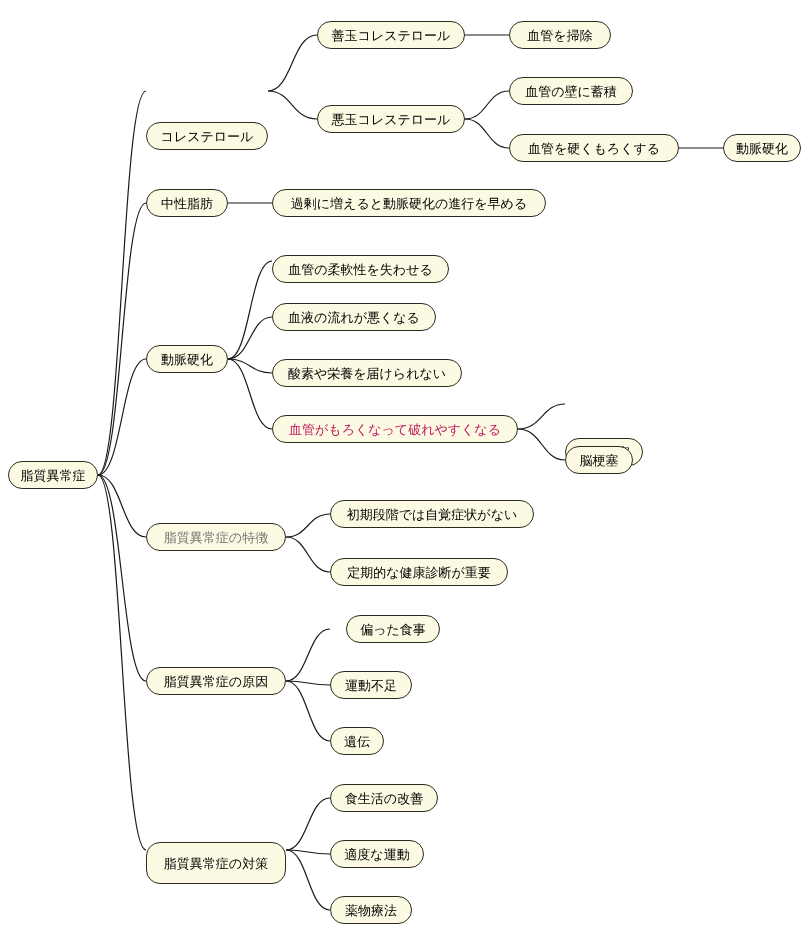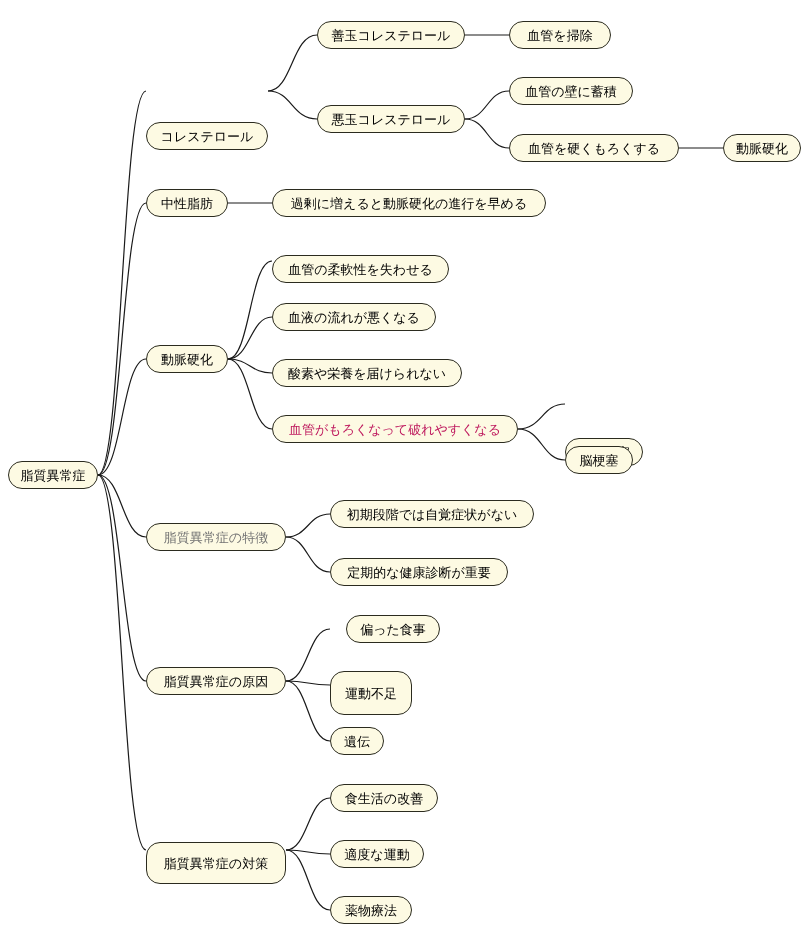--- a/index.html
+++ b/index.html
@@ -97,19 +97,19 @@
     <div class="node-box" style="left: 272px; top: 303px; width: 164px; height: 28px; background: rgb(253, 250, 227); border-color: rgb(43, 43, 31); color: rgb(0, 0, 0);">血液の流れが悪くなる</div>
     <div class="node-box" style="left: 272px; top: 359px; width: 190px; height: 28px; background: rgb(253, 250, 227); border-color: rgb(43, 43, 31); color: rgb(0, 0, 0);">酸素や栄養を届けられない</div>
     <div class="node-box" style="left: 272px; top: 415px; width: 246px; height: 28px; background: rgb(253, 250, 227); border-color: rgb(43, 43, 31); color: #be185d;">血管がもろくなって破れやすくなる</div>
     <div class="node-box" style="left: 565px; top: 390px; width: 78px; height: 28px; background: rgb(253, 250, 227); border-color: rgb(43, 43, 31); color: rgb(0, 0, 0); margin-top: 48px;">心筋梗塞</div>
     <div class="node-box" style="left: 565px; top: 446px; width: 68px; height: 28px; background: rgb(253, 250, 227); border-color: rgb(43, 43, 31); color: rgb(0, 0, 0);">脳梗塞</div>
     <div class="node-box" style="left: 146px; top: 523px; width: 140px; height: 28px; background: rgb(253, 250, 227); border-color: rgb(43, 43, 31); color: #737373;">脂質異常症の特徴</div>
     <div class="node-box" style="left: 330px; top: 500px; width: 204px; height: 28px; background: rgb(253, 250, 227); border-color: rgb(43, 43, 31); color: rgb(0, 0, 0);">初期段階では自覚症状がない</div>
     <div class="node-box" style="left: 330px; top: 558px; width: 178px; height: 28px; background: rgb(253, 250, 227); border-color: rgb(43, 43, 31); color: rgb(0, 0, 0);">定期的な健康診断が重要</div>
     <div class="node-box" style="left: 146px; top: 667px; width: 140px; height: 28px; background: rgb(253, 250, 227); border-color: rgb(43, 43, 31); color: rgb(0, 0, 0);">脂質異常症の原因</div>
     <div class="node-box" style="left: 330px; top: 615px; width: 94px; height: 28px; background: rgb(253, 250, 227); border-color: rgb(43, 43, 31); color: rgb(0, 0, 0); margin-left: 16px;">偏った食事</div>
-    <div class="node-box" style="left: 330px; top: 671px; width: 82px; height: 44px; background: rgb(253, 250, 227); border-color: rgb(43, 43, 31); color: rgb(0, 0, 0);">運動不足</div>
+    <div class="node-box" style="left: 330px; top: 671px; width: 82px; height: 28px; background: rgb(253, 250, 227); border-color: rgb(43, 43, 31); color: rgb(0, 0, 0);">運動不足</div>
     <div class="node-box" style="left: 330px; top: 727px; width: 54px; height: 28px; background: rgb(253, 250, 227); border-color: rgb(43, 43, 31); color: rgb(0, 0, 0);">遺伝</div>
     <div class="node-box" style="left: 146px; top: 836px; width: 140px; height: 42px; background: rgb(253, 250, 227); border-color: rgb(43, 43, 31); color: rgb(0, 0, 0); margin-top: 6px;">脂質異常症の対策</div>
     <div class="node-box" style="left: 330px; top: 784px; width: 108px; height: 28px; background: rgb(253, 250, 227); border-color: rgb(43, 43, 31); color: rgb(0, 0, 0);">食生活の改善</div>
     <div class="node-box" style="left: 330px; top: 840px; width: 94px; height: 28px; background: rgb(253, 250, 227); border-color: rgb(43, 43, 31); color: rgb(0, 0, 0);">適度な運動</div>
     <div class="node-box" style="left: 330px; top: 896px; width: 82px; height: 28px; background: rgb(253, 250, 227); border-color: rgb(43, 43, 31); color: rgb(0, 0, 0);">薬物療法</div>
   </div>
 
 </body></html>

